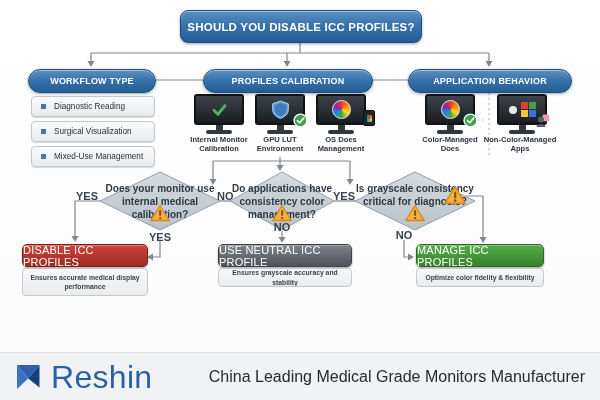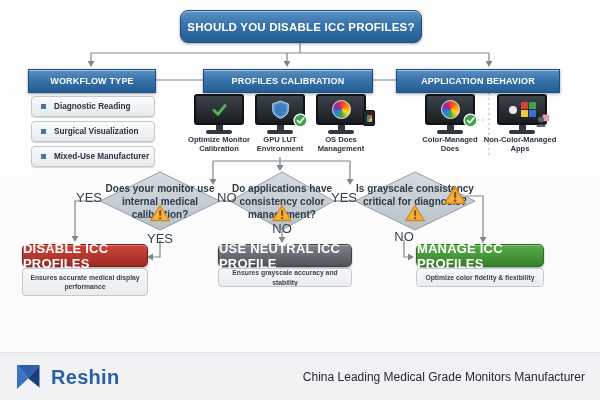--- a/index.html
+++ b/index.html
@@ -7,29 +7,29 @@
          font-family:"Liberation Sans",sans-serif;}
   .diagram{position:absolute;left:0;top:0;width:600px;height:352px;
            background:linear-gradient(#ffffff,#fbfbfc);
            box-shadow:0 3px 6px rgba(0,0,0,0.30);}
   .wires{position:absolute;left:0;top:0;}
 
   
   .bluebox{position:absolute;display:flex;align-items:center;justify-content:center;
            color:#fff;font-weight:700;text-align:center;
            background:linear-gradient(#5a91c2 0%,#3873ab 45%,#245d94 100%);
-           border:1px solid #1b4d80;border-radius:0;
+           border:1px solid #1b4d80;border-radius:12px;
            box-shadow:0 1px 3px rgba(0,0,0,0.35), inset 0 1px 0 rgba(255,255,255,0.45);}
   .banner{left:180px;top:10px;width:240px;height:31px;font-size:11.5px;letter-spacing:.2px;border-radius:8px;}
   .hdr{height:22px;font-size:9px;letter-spacing:.2px;}
 
   
   .witem{position:absolute;left:31px;width:122px;height:19px;display:flex;align-items:center;
          background:linear-gradient(#fafbfb,#e7eaec);border:1px solid #c2c7cc;border-radius:4px;
-         box-shadow:0 1px 1px rgba(0,0,0,0.15);font-size:8.2px;font-weight:700;color:#27323d;}
+         box-shadow:0 1px 1px rgba(0,0,0,0.15);font-size:8.2px;font-weight:400;color:#27323d;}
   .bullet{width:5px;height:5px;background:#46779f;margin:0 8px 0 9px;flex:0 0 auto;}
 
   
   .monitor{position:absolute;top:94px;width:52px;}
   .screen{position:relative;margin:0 auto;width:46px;height:27px;border-radius:3px;
           background:linear-gradient(#3c434a,#191d21);border:2px solid #101214;
           display:flex;align-items:center;justify-content:center;}
   .neck{width:7px;height:5px;background:#33383e;margin:0 auto;}
   .mbase{width:26px;height:4px;background:#33383e;border-radius:2px;margin:0 auto;}
   .badge{position:absolute;right:-5px;bottom:-5px;width:15px;height:15px;}
@@ -40,40 +40,40 @@
   .tablet i{display:block;width:5px;height:7px;background:conic-gradient(#e53935,#fdd835,#1e88e5,#43a047);border-radius:1px;}
   .tiles{display:grid;grid-template-columns:7px 7px;grid-template-rows:7px 7px;gap:1px;margin-left:4px;}
   .tiles i{display:block;}
   .dot{width:8px;height:8px;border-radius:50%;background:#e8e8e8;}
   .iconlabel{position:absolute;width:76px;text-align:center;font-size:7.6px;font-weight:700;
              color:#2b3640;line-height:1.2;white-space:pre-line;}
 
   
   .question{position:absolute;width:120px;text-align:center;font-size:10px;font-weight:600;
             color:#2f3a44;line-height:1.3;white-space:pre-line;}
-  .ynlabel{position:absolute;font-size:13px;font-weight:400;color:#39424c;text-align:center;}
+  .ynlabel{position:absolute;font-size:11px;font-weight:700;color:#39424c;text-align:center;}
   .warn{position:absolute;}
 
   
   .outcome{position:absolute;height:21px;display:flex;align-items:center;justify-content:center;
-           color:#fff;font-weight:700;font-size:13px;letter-spacing:.2px;border-radius:5px;border:1px solid;
+           color:#fff;font-weight:400;font-size:11px;letter-spacing:.2px;border-radius:5px;border:1px solid;
            box-shadow:0 1px 2px rgba(0,0,0,0.35), inset 0 1px 0 rgba(255,255,255,0.30);}
   .red{background:linear-gradient(#cc443a,#9e2b22);border-color:#7c2019;}
   .grayb{background:linear-gradient(#7d8389,#4f545a);border-color:#3d4248;}
   .greenb{background:linear-gradient(#58ac4a,#35822b);border-color:#2a6a22;}
   .desc{position:absolute;display:flex;align-items:center;justify-content:center;text-align:center;
         background:linear-gradient(#f7f8f9,#e9ebed);border:1px solid #c5c9cd;border-radius:4px;
         color:#3c444d;font-size:6.8px;font-weight:600;line-height:1.35;white-space:pre-line;overflow:hidden;}
 
   
   .footer{position:absolute;left:0;top:352px;width:600px;height:48px;background:#f1f2f4;
           border-top:1px solid #e0e2e5;display:flex;align-items:center;}
   .logo{display:flex;align-items:center;gap:7px;margin-left:14px;}
-  .brand{font-size:20px;font-weight:700;color:#2b5fa5;letter-spacing:.3px;}
-  .tagline{margin-left:auto;margin-right:15px;font-size:12px;color:#27292c;}
+  .brand{font-size:32px;font-weight:400;color:#2b5fa5;letter-spacing:.3px;}
+  .tagline{margin-left:auto;margin-right:15px;font-size:16px;color:#27292c;}
 </style>
 </head>
 <body>
 
 <div class="stage">
   <div class="diagram">
 
     <svg class="wires" width="600" height="352">
       <defs>
         <linearGradient id="gDia" x1="0" y1="0" x2="0" y2="1">
@@ -115,33 +115,33 @@
       <g fill="url(#gDia)" stroke="#939ea8" stroke-width="1">
         <polygon points="100,201 160,172 220,201 160,230"></polygon>
         <polygon points="230,201 282,172 334,201 282,230"></polygon>
         <polygon points="355,201 415,172 475,201 415,230"></polygon>
       </g>
     </svg>
 
     <div class="bluebox banner">SHOULD YOU DISABLE ICC PROFILES?</div>
     <div class="bluebox hdr" style="left:28px;top:69px;width:126px">WORKFLOW TYPE</div>
     <div class="bluebox hdr" style="left:203px;top:69px;width:168px">PROFILES CALIBRATION</div>
-    <div class="bluebox hdr" style="left:396px;top:69px;width:162px">APPLICATION BEHAVIOR</div>
+    <div class="bluebox hdr" style="left:408px;top:69px;width:162px">APPLICATION BEHAVIOR</div>
 
     <div class="witem" style="top:96px">
       <span class="bullet"></span>
       <span>Diagnostic Reading</span>
     </div>
     <div class="witem" style="top:121px">
       <span class="bullet"></span>
       <span>Surgical Visualization</span>
     </div>
     <div class="witem" style="top:146px">
       <span class="bullet"></span>
-      <span>Mixed-Use Manufacturer</span>
+      <span>Mixed-Use Management</span>
     </div>
 
     <div class="monitor" style="left:193px">
       <div class="screen">
         <svg width="19" height="19" viewBox="0 0 24 24">
           <path d="M5 13 L10 18 L19 7" stroke="#4db553" stroke-width="3.6" fill="none" stroke-linecap="round" stroke-linejoin="round"></path>
         </svg>
       </div>
         <div class="neck"></div>
         <div class="mbase"></div>
@@ -163,21 +163,21 @@
     <div class="monitor" style="left:315px">
       <div class="screen">
         <span class="wheel"></span>
         <span class="tablet">
             <i></i>
           </span>
       </div>
         <div class="neck"></div>
         <div class="mbase"></div>
     </div>
-    <div class="iconlabel" style="left:181px;top:135px">Optimize Monitor
+    <div class="iconlabel" style="left:181px;top:135px">Internal Monitor
 Calibration</div>
     <div class="iconlabel" style="left:242px;top:135px">GPU LUT
 Environment</div>
     <div class="iconlabel" style="left:303px;top:135px">OS Does
 Management</div>
 
     <div class="monitor" style="left:424px">
       <div class="screen">
         <span class="wheel"></span>
         <svg class="badge" viewBox="0 0 20 20">

